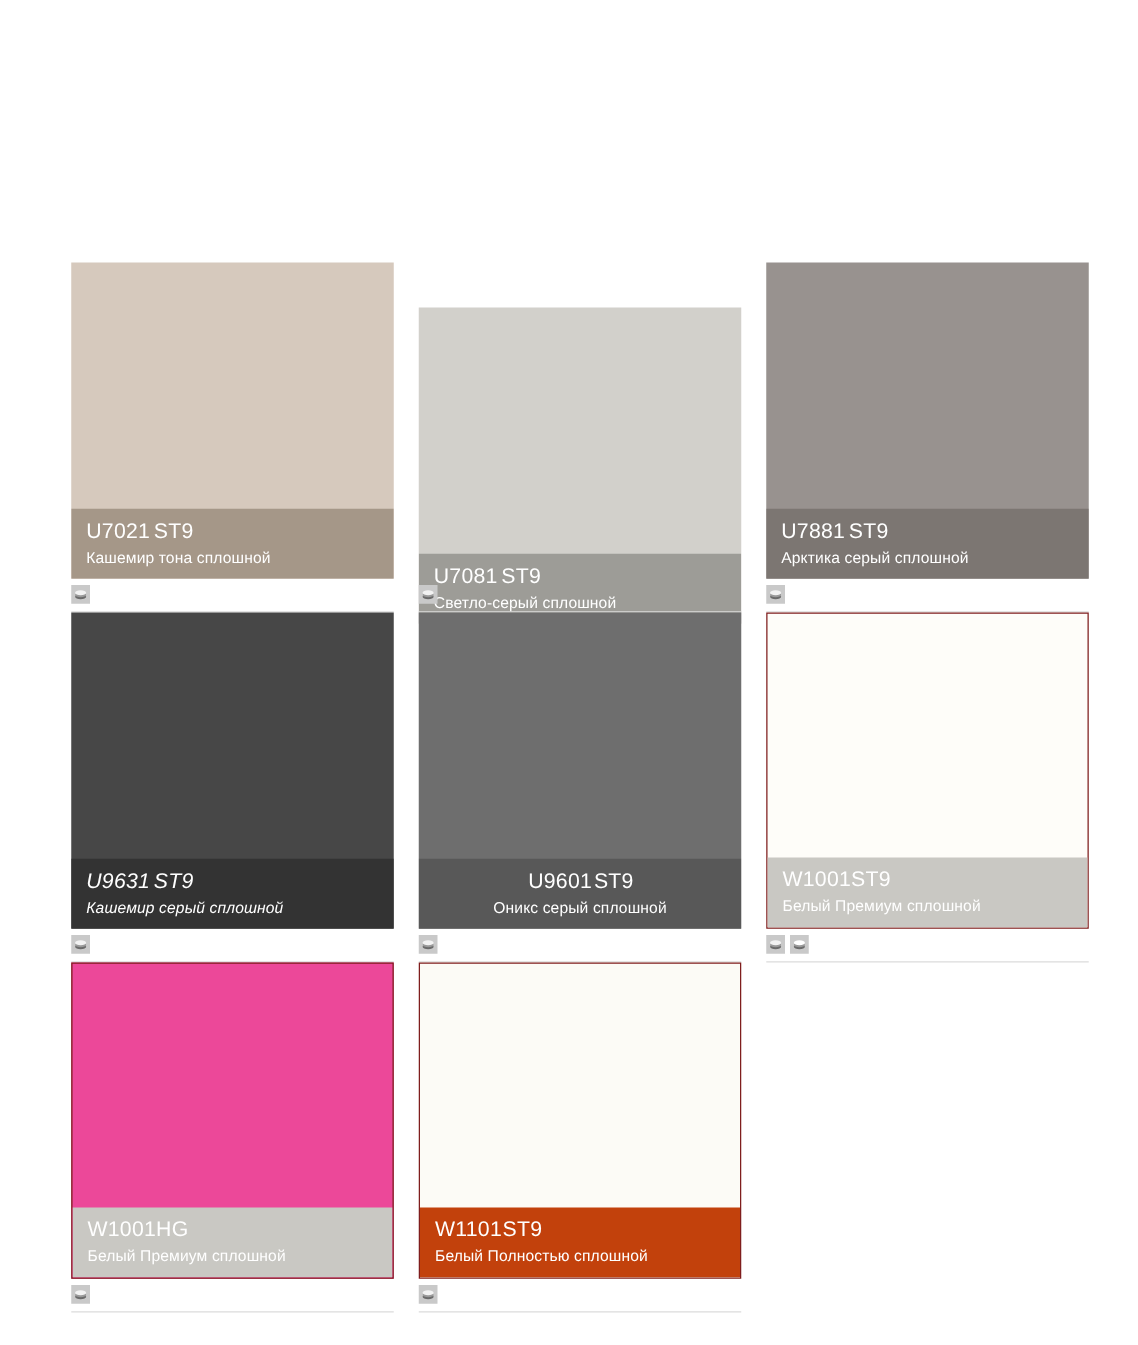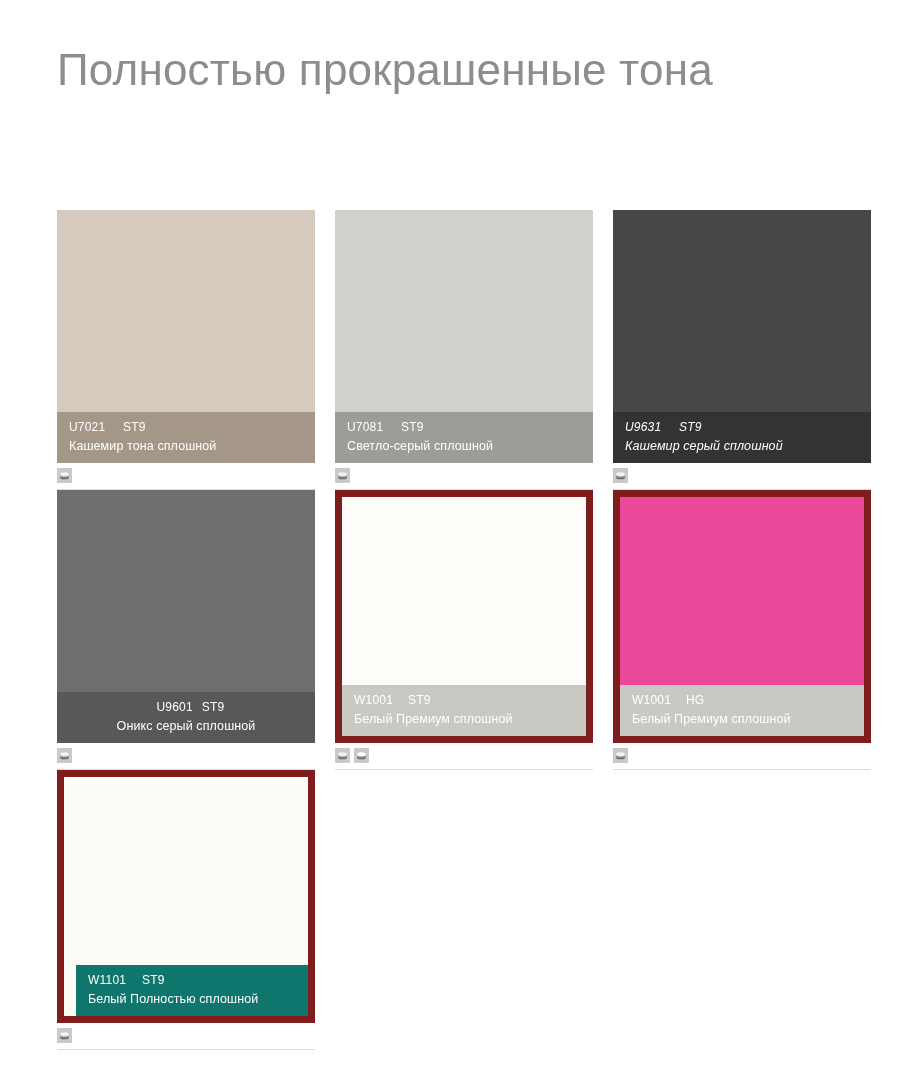--- a/index.html
+++ b/index.html
@@ -55,32 +55,32 @@
     position: relative;
     width: 258px;
     height: 253px;
     display: flex;
     flex-direction: column;
     justify-content: flex-end;
     overflow: hidden;
   }
 
   .swatch-card-inner.bordered {
-    border: 7px solid #7f1d1d;
+    border: 1px solid #7f1d1d;
   }
 
   .swatch-label {
     width: 100%;
     padding: 9px 12px 11px 12px;
     color: #ffffff;
     line-height: 1.0;
   }
 
   .label-code-row {
-    font-size: 12px;
+    font-size: 17px;
     font-weight: 400;
     letter-spacing: 0.2px;
     margin-bottom: 7px;
     white-space: nowrap;
   }
 
   .label-code {
     display: inline-block;
     min-width: 54px;
   }
@@ -125,21 +125,20 @@
     width: 258px;
     height: 1px;
     background: #dcdcdc;
   }
 </style>
 </head>
 <body>
 
 <div class="page">
 
-  <h1 class="page-title">Полностью прокрашенные тона</h1>
 
   <div class="swatch-grid">
       <div class="swatch-card">
         <div class="swatch-card-inner" style="background: rgb(214, 201, 189);">
           <div class="swatch-label" style="background: rgb(165, 151, 136); color: rgb(255, 255, 255);">
             <div class="label-code-row"><span class="label-code">U7021</span><span class="label-finish">ST9</span></div>
             <div class="label-name">Кашемир тона сплошной</div>
           </div>
         </div>
         <div class="icon-row">
@@ -147,24 +146,42 @@
             <svg width="11" height="11" viewBox="0 0 11 11">
               <ellipse cx="5.5" cy="7.4" rx="4.4" ry="1.9" fill="#6a6a6a"></ellipse>
               <ellipse cx="5.5" cy="5.9" rx="4.4" ry="1.9" fill="#9a9a9a"></ellipse>
               <ellipse cx="5.5" cy="4.2" rx="4.4" ry="2.0" fill="#f2f2f2"></ellipse>
             </svg>
           </span>
         </div>
         <div class="card-divider"></div>
       </div>
       <div class="swatch-card">
-        <div class="swatch-card-inner" style="background: rgb(210, 208, 203);">
+        <div class="swatch-card-inner" style="background: rgb(210, 208, 203); margin-top: 36px;">
           <div class="swatch-label" style="background: rgb(157, 156, 151); color: rgb(255, 255, 255);">
             <div class="label-code-row"><span class="label-code">U7081</span><span class="label-finish">ST9</span></div>
             <div class="label-name">Светло-серый сплошной</div>
+          </div>
+        </div>
+        <div class="icon-row">
+          <span class="stack-icon">
+            <svg width="11" height="11" viewBox="0 0 11 11">
+              <ellipse cx="5.5" cy="7.4" rx="4.4" ry="1.9" fill="#6a6a6a"></ellipse>
+              <ellipse cx="5.5" cy="5.9" rx="4.4" ry="1.9" fill="#9a9a9a"></ellipse>
+              <ellipse cx="5.5" cy="4.2" rx="4.4" ry="2.0" fill="#f2f2f2"></ellipse>
+            </svg>
+          </span>
+        </div>
+        <div class="card-divider"></div>
+      </div>
+      <div class="swatch-card">
+        <div class="swatch-card-inner" style="background: rgb(152, 146, 143);">
+          <div class="swatch-label" style="background: rgb(124, 118, 114); color: rgb(255, 255, 255);">
+            <div class="label-code-row"><span class="label-code">U7881</span><span class="label-finish">ST9</span></div>
+            <div class="label-name">Арктика серый сплошной</div>
           </div>
         </div>
         <div class="icon-row">
           <span class="stack-icon">
             <svg width="11" height="11" viewBox="0 0 11 11">
               <ellipse cx="5.5" cy="7.4" rx="4.4" ry="1.9" fill="#6a6a6a"></ellipse>
               <ellipse cx="5.5" cy="5.9" rx="4.4" ry="1.9" fill="#9a9a9a"></ellipse>
               <ellipse cx="5.5" cy="4.2" rx="4.4" ry="2.0" fill="#f2f2f2"></ellipse>
             </svg>
           </span>
@@ -245,21 +262,21 @@
               <ellipse cx="5.5" cy="7.4" rx="4.4" ry="1.9" fill="#6a6a6a"></ellipse>
               <ellipse cx="5.5" cy="5.9" rx="4.4" ry="1.9" fill="#9a9a9a"></ellipse>
               <ellipse cx="5.5" cy="4.2" rx="4.4" ry="2.0" fill="#f2f2f2"></ellipse>
             </svg>
           </span>
         </div>
         <div class="card-divider"></div>
       </div>
       <div class="swatch-card">
         <div class="swatch-card-inner bordered" style="background: rgb(252, 251, 246);">
-          <div class="swatch-label" style="background: #0f766e; color: rgb(255, 255, 255); margin-left: 12px;">
+          <div class="swatch-label" style="background: #c2410c; color: rgb(255, 255, 255);">
             <div class="label-code-row"><span class="label-code">W1101</span><span class="label-finish">ST9</span></div>
             <div class="label-name">Белый Полностью сплошной</div>
           </div>
         </div>
         <div class="icon-row">
           <span class="stack-icon">
             <svg width="11" height="11" viewBox="0 0 11 11">
               <ellipse cx="5.5" cy="7.4" rx="4.4" ry="1.9" fill="#6a6a6a"></ellipse>
               <ellipse cx="5.5" cy="5.9" rx="4.4" ry="1.9" fill="#9a9a9a"></ellipse>
               <ellipse cx="5.5" cy="4.2" rx="4.4" ry="2.0" fill="#f2f2f2"></ellipse>

